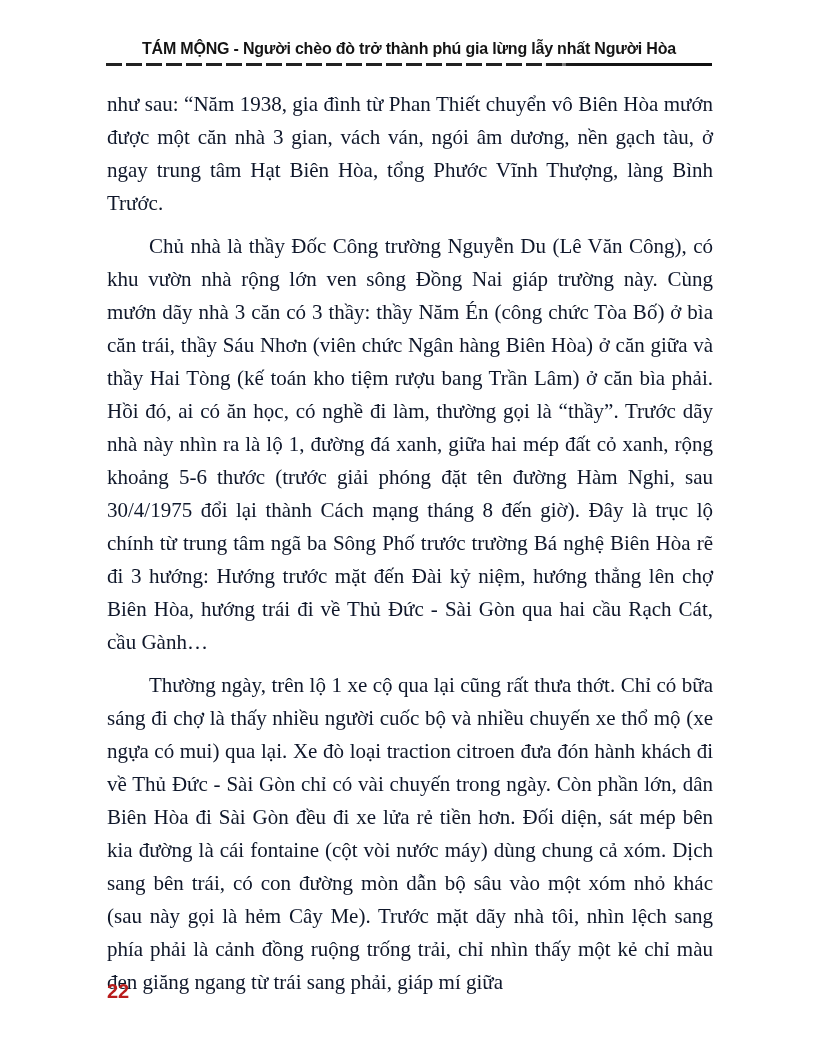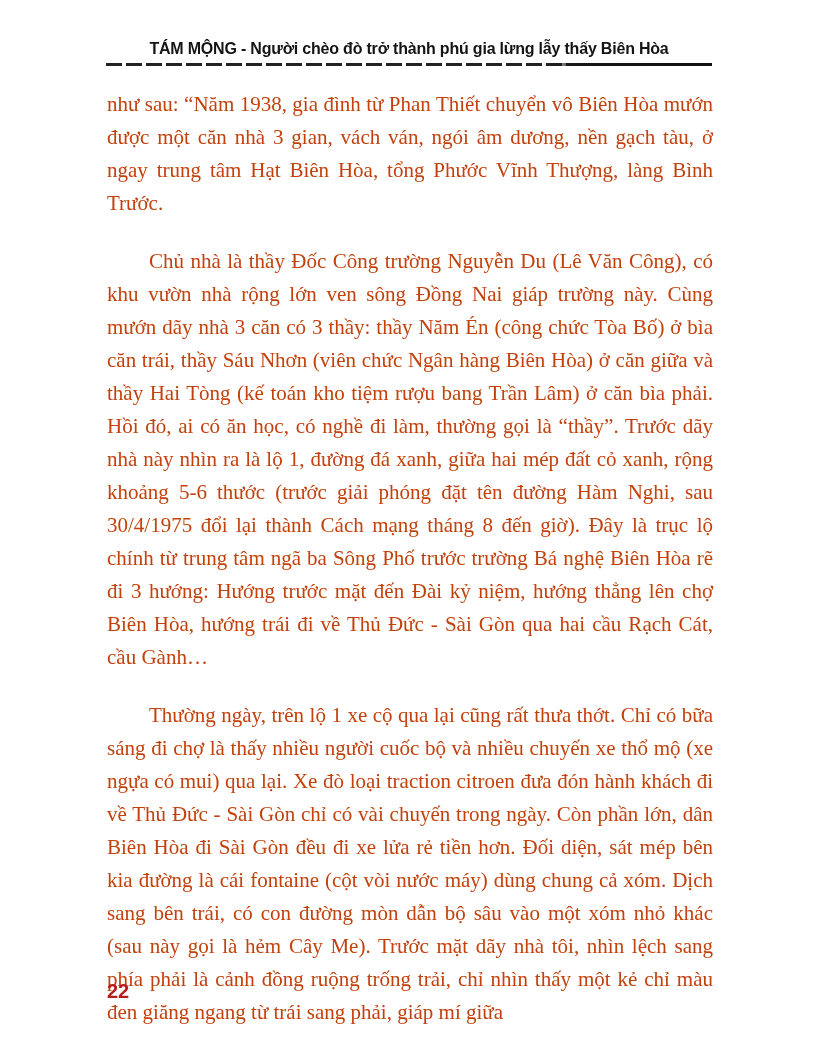--- a/index.html
+++ b/index.html
@@ -39,48 +39,48 @@
   }
   .body-text {
     position: absolute;
     top: 88px;
     left: 107px;
     width: 606px;
     font-family: "Liberation Serif", serif;
     font-size: 21px;
     line-height: 33px;
     text-align: justify;
-    color: #c2410c;
+    color: #0f172a;
   }
   .body-text p {
     margin: 0;
   }
   .body-text p + p {
-    margin-top: 25px;
+    margin-top: 10px;
   }
   .body-text p.indented {
     text-indent: 42px;
   }
   .page-number {
     position: absolute;
     left: 107px;
     top: 980px;
     font-family: "Liberation Sans", sans-serif;
     font-weight: 700;
     font-size: 20px;
     color: #b91c1c;
   }
 </style>
 </head>
 <body>
 
 <div class="page">
 
   <div class="running-head-wrap">
-    <div class="running-head">TÁM MỘNG - Người chèo đò trở thành phú gia lừng lẫy thấy Biên Hòa</div>
+    <div class="running-head">TÁM MỘNG - Người chèo đò trở thành phú gia lừng lẫy nhất Người Hòa</div>
     <div class="header-rule"></div>
   </div>
 
   <div class="body-text">
     <p>như sau: “Năm 1938, gia đình từ Phan Thiết chuyển vô Biên Hòa mướn được một căn nhà 3 gian, vách ván, ngói âm dương, nền gạch tàu, ở ngay trung tâm Hạt Biên Hòa, tổng Phước Vĩnh Thượng, làng Bình Trước.</p>
     <p class="indented">Chủ nhà là thầy Đốc Công trường Nguyễn Du (Lê Văn Công), có khu vườn nhà rộng lớn ven sông Đồng Nai giáp trường này. Cùng mướn dãy nhà 3 căn có 3 thầy: thầy Năm Én (công chức Tòa Bố) ở bìa căn trái, thầy Sáu Nhơn (viên chức Ngân hàng Biên Hòa) ở căn giữa và thầy Hai Tòng (kế toán kho tiệm rượu bang Trần Lâm) ở căn bìa phải. Hồi đó, ai có ăn học, có nghề đi làm, thường gọi là “thầy”. Trước dãy nhà này nhìn ra là lộ 1, đường đá xanh, giữa hai mép đất cỏ xanh, rộng khoảng 5-6 thước (trước giải phóng đặt tên đường Hàm Nghi, sau 30/4/1975 đổi lại thành Cách mạng tháng 8 đến giờ). Đây là trục lộ chính từ trung tâm ngã ba Sông Phố trước trường Bá nghệ Biên Hòa rẽ đi 3 hướng: Hướng trước mặt đến Đài kỷ niệm, hướng thẳng lên chợ Biên Hòa, hướng trái đi về Thủ Đức - Sài Gòn qua hai cầu Rạch Cát, cầu Gành…</p>
     <p class="indented">Thường ngày, trên lộ 1 xe cộ qua lại cũng rất thưa thớt. Chỉ có bữa sáng đi chợ là thấy nhiều người cuốc bộ và nhiều chuyến xe thổ mộ (xe ngựa có mui) qua lại. Xe đò loại traction citroen đưa đón hành khách đi về Thủ Đức - Sài Gòn chỉ có vài chuyến trong ngày. Còn phần lớn, dân Biên Hòa đi Sài Gòn đều đi xe lửa rẻ tiền hơn. Đối diện, sát mép bên kia đường là cái fontaine (cột vòi nước máy) dùng chung cả xóm. Dịch sang bên trái, có con đường mòn dẫn bộ sâu vào một xóm nhỏ khác (sau này gọi là hẻm Cây Me). Trước mặt dãy nhà tôi, nhìn lệch sang phía phải là cảnh đồng ruộng trống trải, chỉ nhìn thấy một kẻ chỉ màu đen giăng ngang từ trái sang phải, giáp mí giữa</p>
   </div>
 
   <div class="page-number">22</div>

